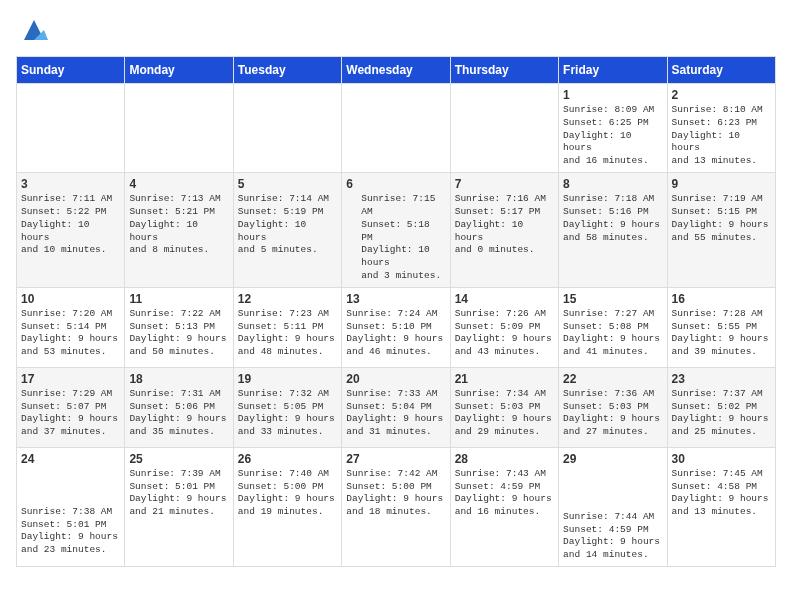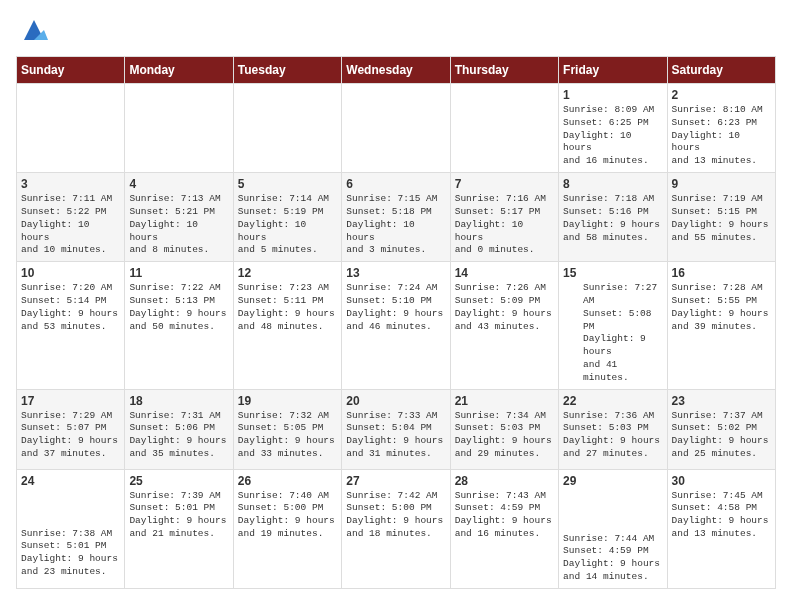--- a/index.html
+++ b/index.html
@@ -51,21 +51,21 @@
     .location {
       font-size: 14px;
       color: #555;
     }
     .calendar {
       width: 100%;
       border-collapse: collapse;
       table-layout: fixed;
     }
     .calendar th {
-      background: #7f1d1d;
+      background: #1d4ed8;
       color: #fff;
       font-size: 12px;
       font-weight: bold;
       padding: 6px 4px;
       text-align: left;
       border: 1px solid #ddd;
     }
     .calendar td {
       border: 1px solid #ddd;
       vertical-align: top;
@@ -165,21 +165,21 @@
         </td>
         <td>
           <span class="day-number">5</span>
           <div class="day-info" style="white-space: pre-line;">Sunrise: 7:14 AM
 Sunset: 5:19 PM
 Daylight: 10 hours
 and 5 minutes.</div>
         </td>
         <td>
           <span class="day-number">6</span>
-          <div class="day-info" style="white-space: pre-line;">Sunrise: 7:15 AM
+          <div class="day-info" style="white-space: pre-line; margin-left: 15px;">Sunrise: 7:15 AM
 Sunset: 5:18 PM
 Daylight: 10 hours
 and 3 minutes.</div>
         </td>
         <td>
           <span class="day-number">7</span>
           <div class="day-info" style="white-space: pre-line;">Sunrise: 7:16 AM
 Sunset: 5:17 PM
 Daylight: 10 hours
 and 0 minutes.</div>
@@ -230,21 +230,21 @@
         </td>
         <td>
           <span class="day-number">14</span>
           <div class="day-info" style="white-space: pre-line;">Sunrise: 7:26 AM
 Sunset: 5:09 PM
 Daylight: 9 hours
 and 43 minutes.</div>
         </td>
         <td>
           <span class="day-number">15</span>
-          <div class="day-info" style="white-space: pre-line; margin-left: 20px;">Sunrise: 7:27 AM
+          <div class="day-info" style="white-space: pre-line;">Sunrise: 7:27 AM
 Sunset: 5:08 PM
 Daylight: 9 hours
 and 41 minutes.</div>
         </td>
         <td>
           <span class="day-number">16</span>
           <div class="day-info" style="white-space: pre-line;">Sunrise: 7:28 AM
 Sunset: 5:55 PM
 Daylight: 9 hours
 and 39 minutes.</div>

